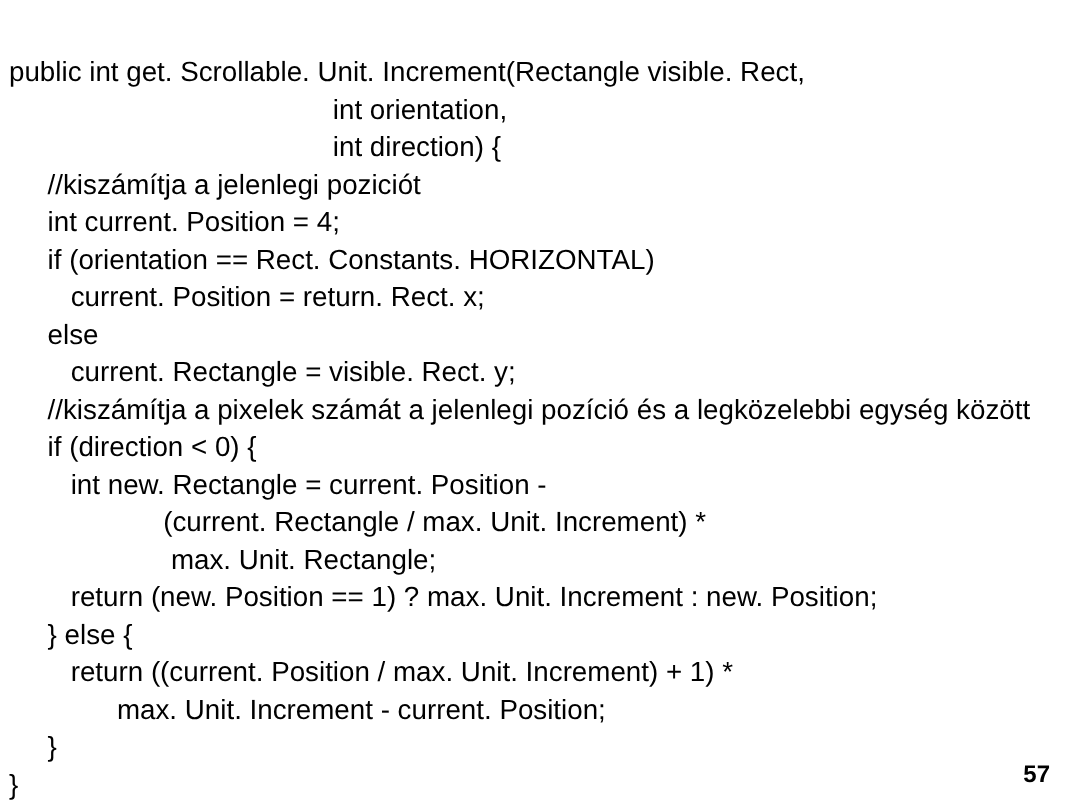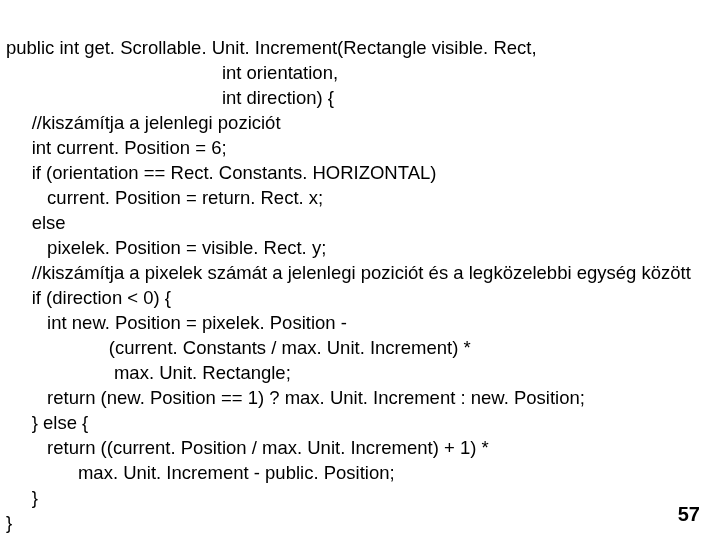--- a/index.html
+++ b/index.html
@@ -25,46 +25,46 @@
     font-family: Arial, Helvetica, sans-serif;
     font-size: 18.5px;
     line-height: 25px;
     color: #000;
     font-weight: 400;
   }
   .page-num {
     position: absolute;
     right: 20px;
     bottom: 14px;
-    font-size: 20px;
+    font-size: 16px;
     font-weight: 700;
     color: #000;
   }
 </style>
 </head>
 <body>
 
 <div class="slide">
 
   <div class="code-block">
 <span>public int get. Scrollable. Unit. Increment(Rectangle visible. Rect,</span>
 <span>                                          int orientation,</span>
 <span>                                          int direction) {</span>
 <span>     //kiszámítja a jelenlegi poziciót</span>
-<span>     int current. Position = 6;</span>
+<span>     int current. Position = 4;</span>
 <span>     if (orientation == Rect. Constants. HORIZONTAL)</span>
 <span>        current. Position = return. Rect. x;</span>
 <span>     else</span>
-<span>        pixelek. Position = visible. Rect. y;</span>
-<span>     //kiszámítja a pixelek számát a jelenlegi poziciót és a legközelebbi egység között</span>
+<span>        current. Rectangle = visible. Rect. y;</span>
+<span>     //kiszámítja a pixelek számát a jelenlegi pozíció és a legközelebbi egység között</span>
 <span>     if (direction &lt; 0) {</span>
-<span>        int new. Position = pixelek. Position -</span>
-<span>                    (current. Constants / max. Unit. Increment) *</span>
+<span>        int new. Rectangle = current. Position -</span>
+<span>                    (current. Rectangle / max. Unit. Increment) *</span>
 <span>                     max. Unit. Rectangle;</span>
 <span>        return (new. Position == 1) ? max. Unit. Increment : new. Position;</span>
 <span>     } else {</span>
 <span>        return ((current. Position / max. Unit. Increment) + 1) *</span>
-<span>              max. Unit. Increment - public. Position;</span>
+<span>              max. Unit. Increment - current. Position;</span>
 <span>     }</span>
 <span>}</span></div>
 
   <div class="page-num">57</div>
 </div>
 
 </body></html>

